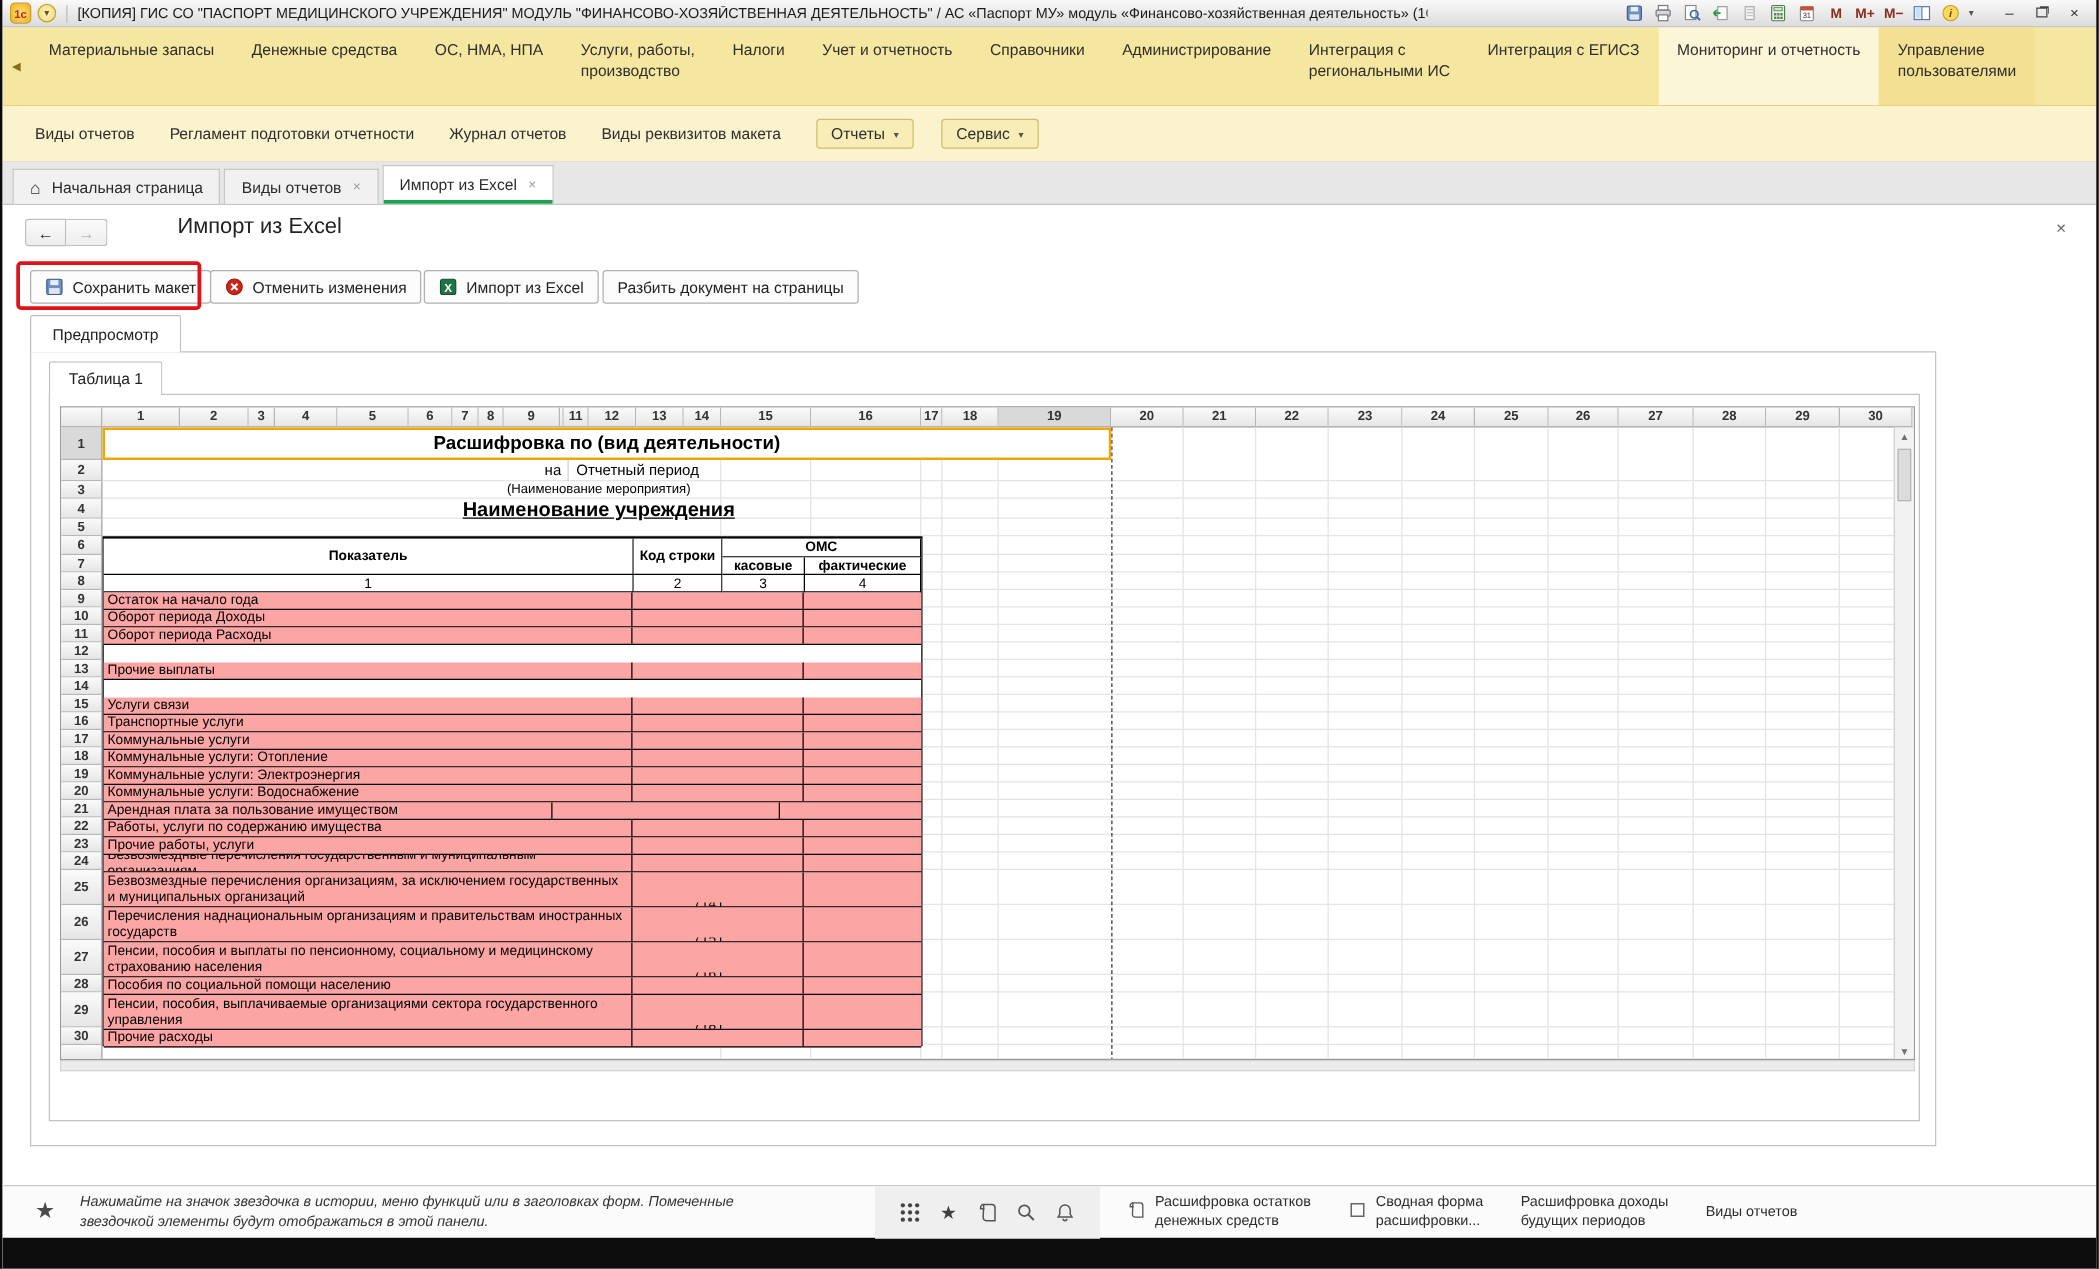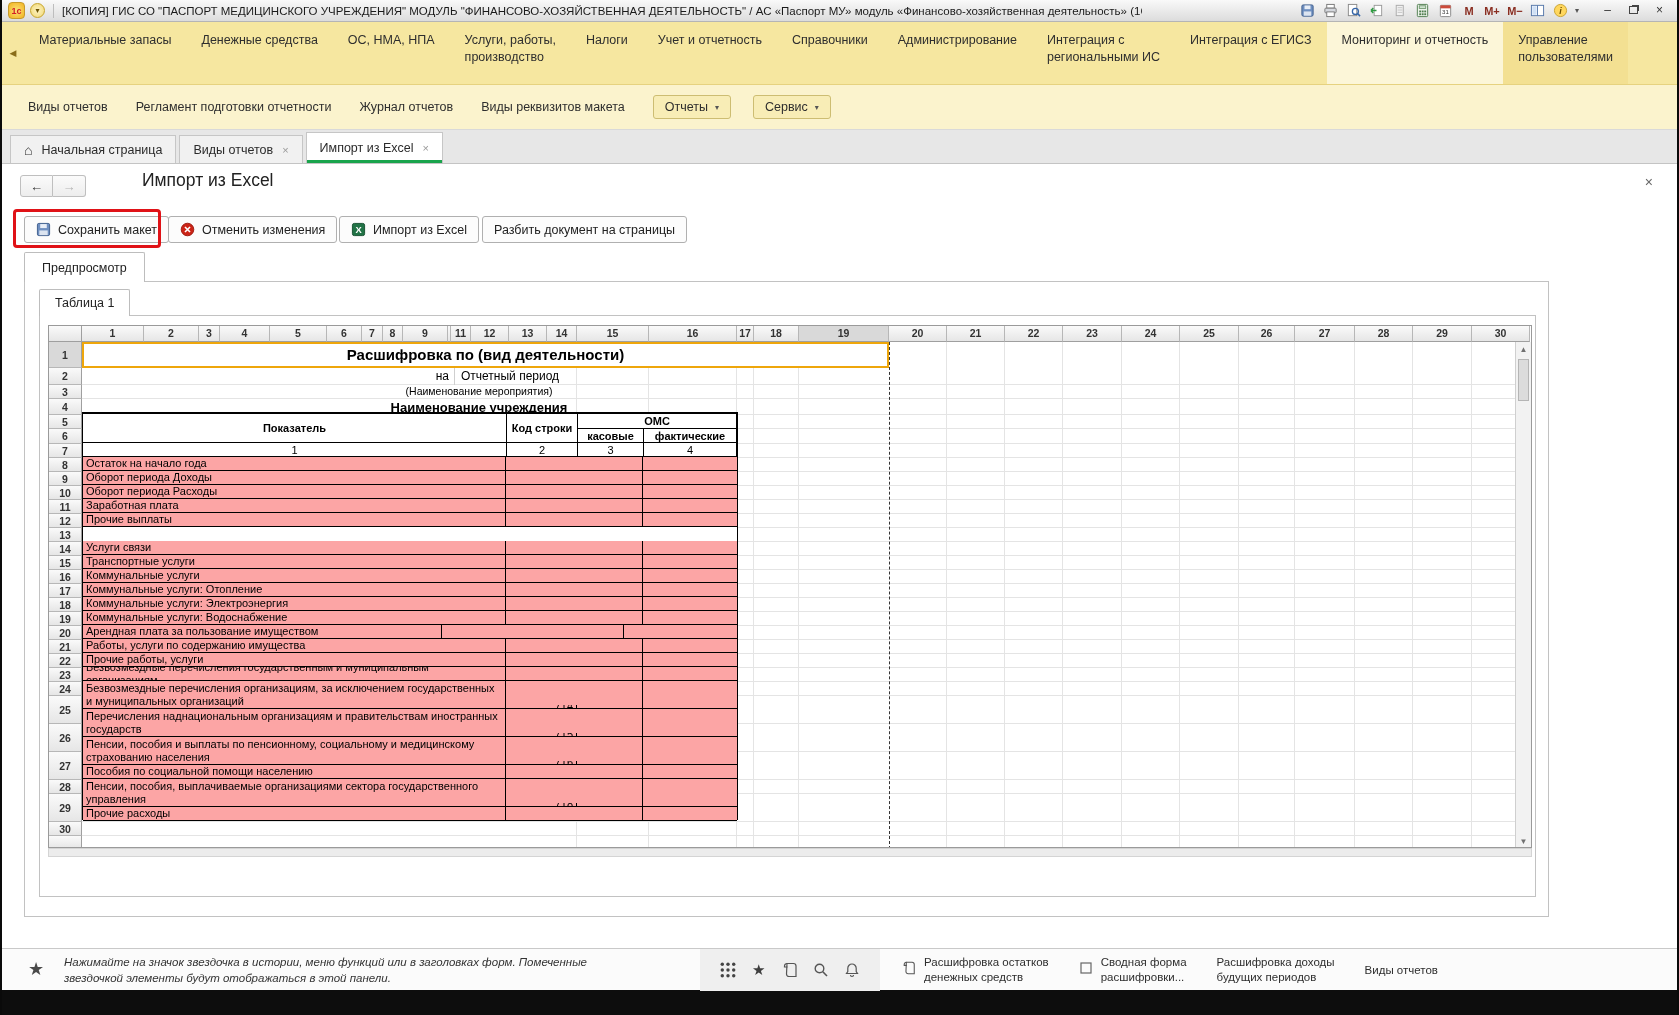--- a/index.html
+++ b/index.html
@@ -75,23 +75,23 @@
   .glv{position:absolute;width:1px;background:#e4e4e4;}
   .glh{position:absolute;height:1px;background:#e4e4e4;}
   .sh-title{position:absolute;left:33px;top:16px;width:807px;height:26px;text-align:center;font-weight:bold;
             font-size:15px;line-height:26px;color:#000;background:#fff;}
   .sel{position:absolute;left:33px;top:16px;width:807px;height:26px;border:2px solid #eea60b;pointer-events:none;z-index:5;}
   .dash{position:absolute;left:840px;top:16px;height:507px;width:0;border-left:1px dashed #333;z-index:4;}
   .sh-na{position:absolute;left:338px;top:42px;width:62px;height:17px;font-size:12px;text-align:right;line-height:16px;color:#000;}
   .sh-div{position:absolute;left:405px;top:42px;height:17px;width:0;border-left:1px solid #cfcfcf;}
   .sh-period{position:absolute;left:412px;top:42px;height:17px;font-size:12px;line-height:16px;color:#000;}
   .sh-event{position:absolute;left:250px;top:59px;width:360px;height:14px;text-align:center;font-size:10.5px;line-height:13px;color:#000;}
-  .sh-org{position:absolute;left:250px;top:74px;width:360px;height:15px;text-align:center;font-size:13px;
+  .sh-org{position:absolute;left:250px;top:74px;width:360px;height:15px;text-align:center;font-size:16px;
           font-weight:bold;text-decoration:underline;color:#000;}
-  .report{position:absolute;left:33px;top:86px;width:656px;height:408px;border:1px solid #000;border-top:2px solid #000;background:#fff;z-index:3;}
+  .report{position:absolute;left:33px;top:103px;width:656px;height:408px;border:1px solid #000;border-top:2px solid #000;background:#fff;z-index:3;}
   .rc{position:absolute;border-right:1px solid #000;border-bottom:1px solid #000;font-size:11px;color:#000;
       display:flex;align-items:center;justify-content:center;font-weight:bold;background:#fff;overflow:hidden;}
   .drow{position:absolute;left:0;width:654px;display:flex;border-bottom:1px solid #000;background:#fca5a5;}
   .dcell{font-size:11px;line-height:13px;color:#000;border-right:1px solid #000;overflow:hidden;padding:0 3px;}
   .dcell.lbl{width:423px;display:flex;align-items:center;}
   .dcell.code{width:71px;display:flex;align-items:center;justify-content:flex-end;margin-top:24px;}
   .dcell.c3{width:66px;}
   .dcell.c4{width:94px;border-right:none;}
   .vsb{position:absolute;right:0;top:16px;width:16px;height:507px;background:#f2f2f2;border-left:1px solid #cfcfcf;z-index:6;}
   .vsb .arr{position:absolute;left:0;width:15px;height:15px;font-size:8px;color:#707070;display:flex;align-items:center;justify-content:center;}
@@ -436,26 +436,20 @@
                 <div class="dcell code">702</div>
                 <div class="dcell c3"></div>
                 <div class="dcell c4"></div>
               </div>
               <div class="drow" style="top: 71px; height: 14px;">
                 <div class="dcell lbl">Оборот периода Расходы</div>
                 <div class="dcell code">703</div>
                 <div class="dcell c3"></div>
                 <div class="dcell c4"></div>
               </div>
-              <div class="drow" style="top: 85px; height: 14px;">
-                <div class="dcell lbl">Заработная плата</div>
-                <div class="dcell code">704</div>
-                <div class="dcell c3"></div>
-                <div class="dcell c4"></div>
-              </div>
               <div class="drow" style="top: 99px; height: 14px;">
                 <div class="dcell lbl">Прочие выплаты</div>
                 <div class="dcell code">705</div>
                 <div class="dcell c3"></div>
                 <div class="dcell c4"></div>
               </div>
               <div class="drow" style="top: 127px; height: 14px;">
                 <div class="dcell lbl">Услуги связи</div>
                 <div class="dcell code">707</div>
                 <div class="dcell c3"></div>

